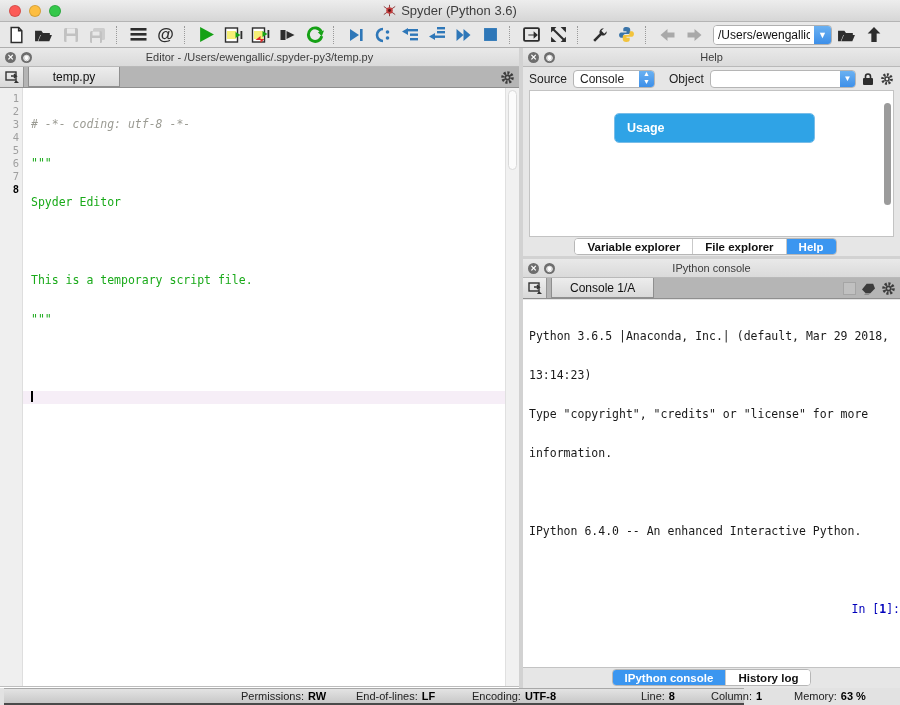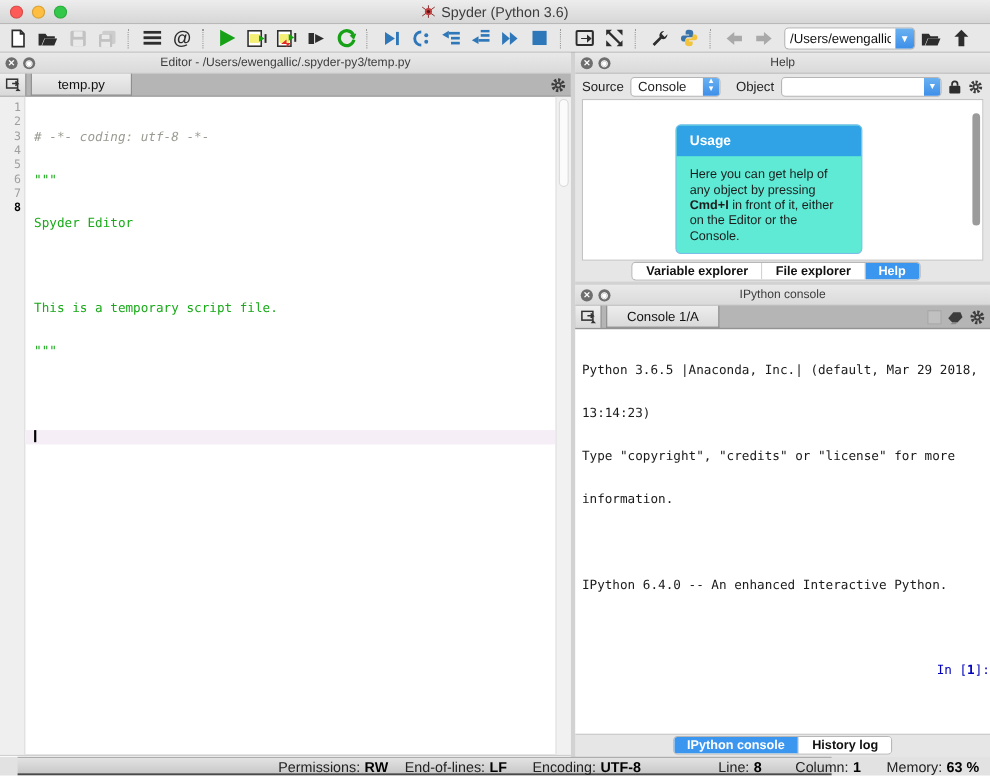--- a/index.html
+++ b/index.html
@@ -111,22 +111,22 @@
   .combo .val { padding:8px 6px; font-size:12px; }
   .stepper {
     width:15px; height:18px; margin-left:auto; background:linear-gradient(#6db3f2,#3a8de8);
     color:#fff; font-size:7px; line-height:8px; text-align:center;
   }
   .help-content {
     position:absolute; left:6px; right:6px; top:42px; height:147px;
     background:#fff; border:1px solid #c3c3c3; overflow:hidden;
   }
   .usage-card {
-    position:absolute; left:84px; top:22px; width:170px;
-    border:1px solid #79bde8; border-radius:5px; overflow:hidden; background:#5eead4;
+    position:absolute; left:84px; top:22px; width:201px;
+    border:1px solid #79bde8; border-radius:5px; overflow:hidden; background:#a16207;
   }
   .usage-head {
     background:#2fa3e6; color:#fff; font-weight:bold; font-size:12.5px; padding:7px 12px;
   }
   .usage-body { padding:10px 12px 8px 12px; font-size:11.5px; line-height:14px; color:#1c1c1c; }
   .usage-more { padding:0 12px; font-size:11.5px; line-height:14px; color:#1c1c1c; margin-top:8px; }
   .help-scroll { position:absolute; right:2px; top:12px; width:7px; height:102px; background:#9b9b9b; border-radius:4px; }
   .seg-row { position:absolute; left:0; right:12px; top:190px; height:18px; display:flex; justify-content:center; }
   .seg {
     display:flex; height:17px; border:1px solid #b7b7b7; border-radius:4px; overflow:hidden; background:#fff;
@@ -149,24 +149,24 @@
     padding:4px 0 0 6px; white-space:pre-wrap;
   }
   .con-line { min-height:13px; }
   .prompt { color:#0000bb; margin-top:0;text-align:right; }
   .prompt b { font-weight:bold; }
   .console-tabs { position:absolute; left:0; right:0; top:410px; height:19px; display:flex; justify-content:center; }
   .stop-swatch { width:13px; height:13px; background:#c0c0c0; border:1px solid #a5a5a5; }
 
   
   .statusbar {
-    position:absolute; left:16px; top:688px; width:740px; height:17px;
+    position:absolute; left:4px; top:688px; width:740px; height:17px;
     background:linear-gradient(#e3e3e3,#c8c8c8);
     border-top:1px solid #a8a8a8; border-bottom:2px solid #4a4a4a;
-    font-size:13px; color:#222;
+    font-size:11px; color:#222;
   }
   .sb-item { position:absolute; top:1px; white-space:nowrap; }
   .sb-item b { color:#000; margin-left:4px; }
 </style>
 </head>
 <body>
 
 <div class="titlebar">
   <div class="traffic">
     <div class="tl red"></div>
@@ -456,21 +456,20 @@
         </svg>
       <svg width="14" height="14" viewBox="0 0 16 16">
           <circle cx="8" cy="8" r="5" fill="none" stroke="#3c3c3c" stroke-width="3.4" stroke-dasharray="2.2 1.6"></circle>
           <circle cx="8" cy="8" r="3.2" fill="#3c3c3c"></circle>
           <circle cx="8" cy="8" r="1.4" fill="#e6e6e6"></circle>
         </svg>
     </div>
     <div class="help-content">
       <div class="usage-card">
         <div class="usage-head">Usage</div>
-        <div class="usage-body"><span>Here you can get help of any object by pressing </span><b>Cmd+I</b><span> in front of it, either on the Editor or the Console.</span></div>
       </div>
       <div class="help-scroll"></div>
     </div>
     <div class="seg-row">
       <div class="seg">
         <div class="seg-item">
             <span>Variable explorer</span>
           </div>
         <div class="seg-item">
             <span>File explorer</span>

